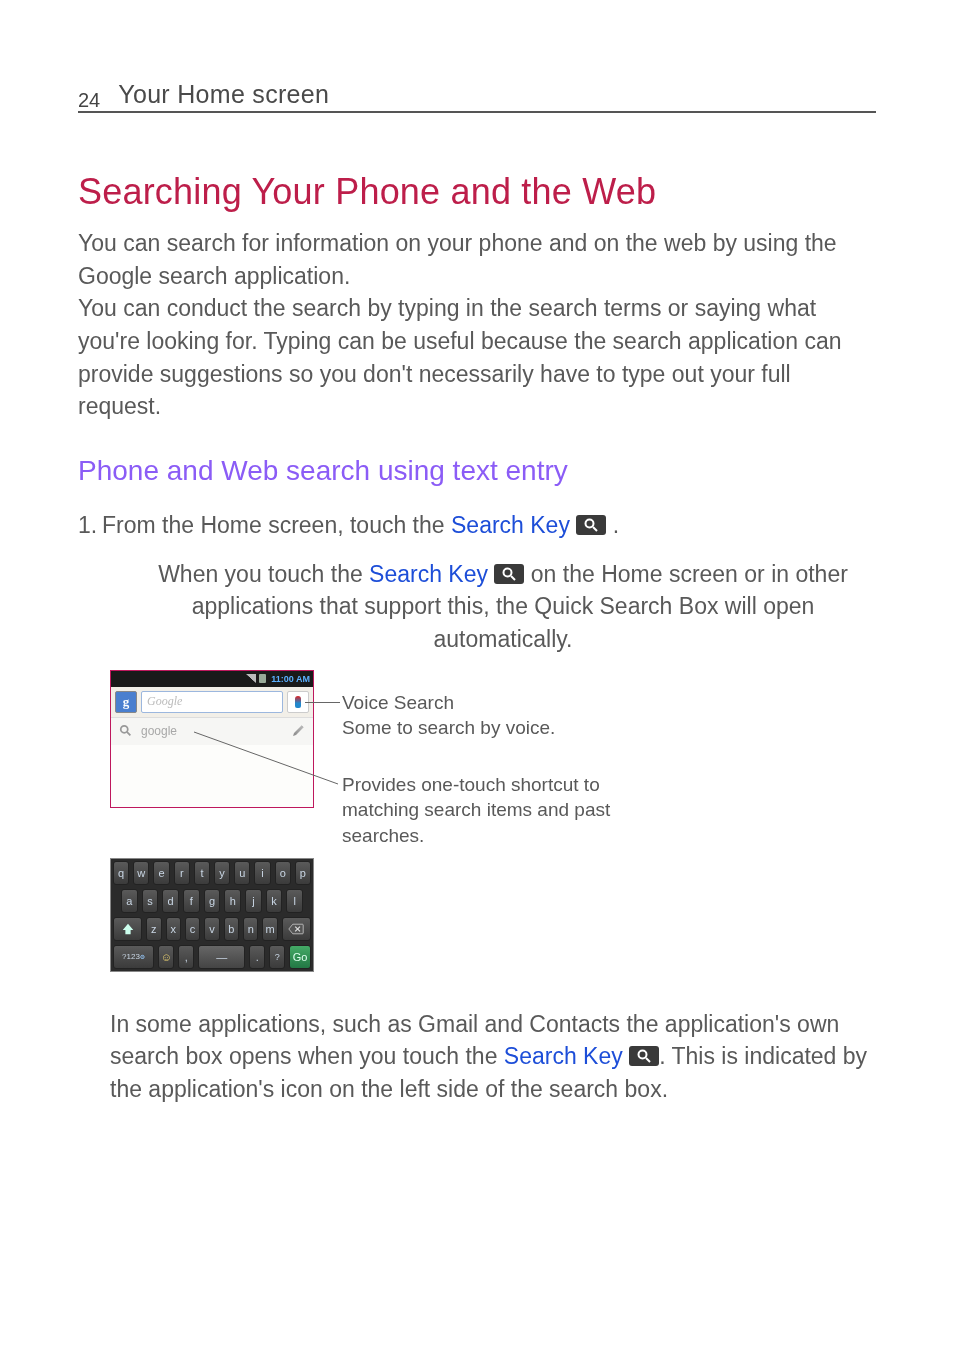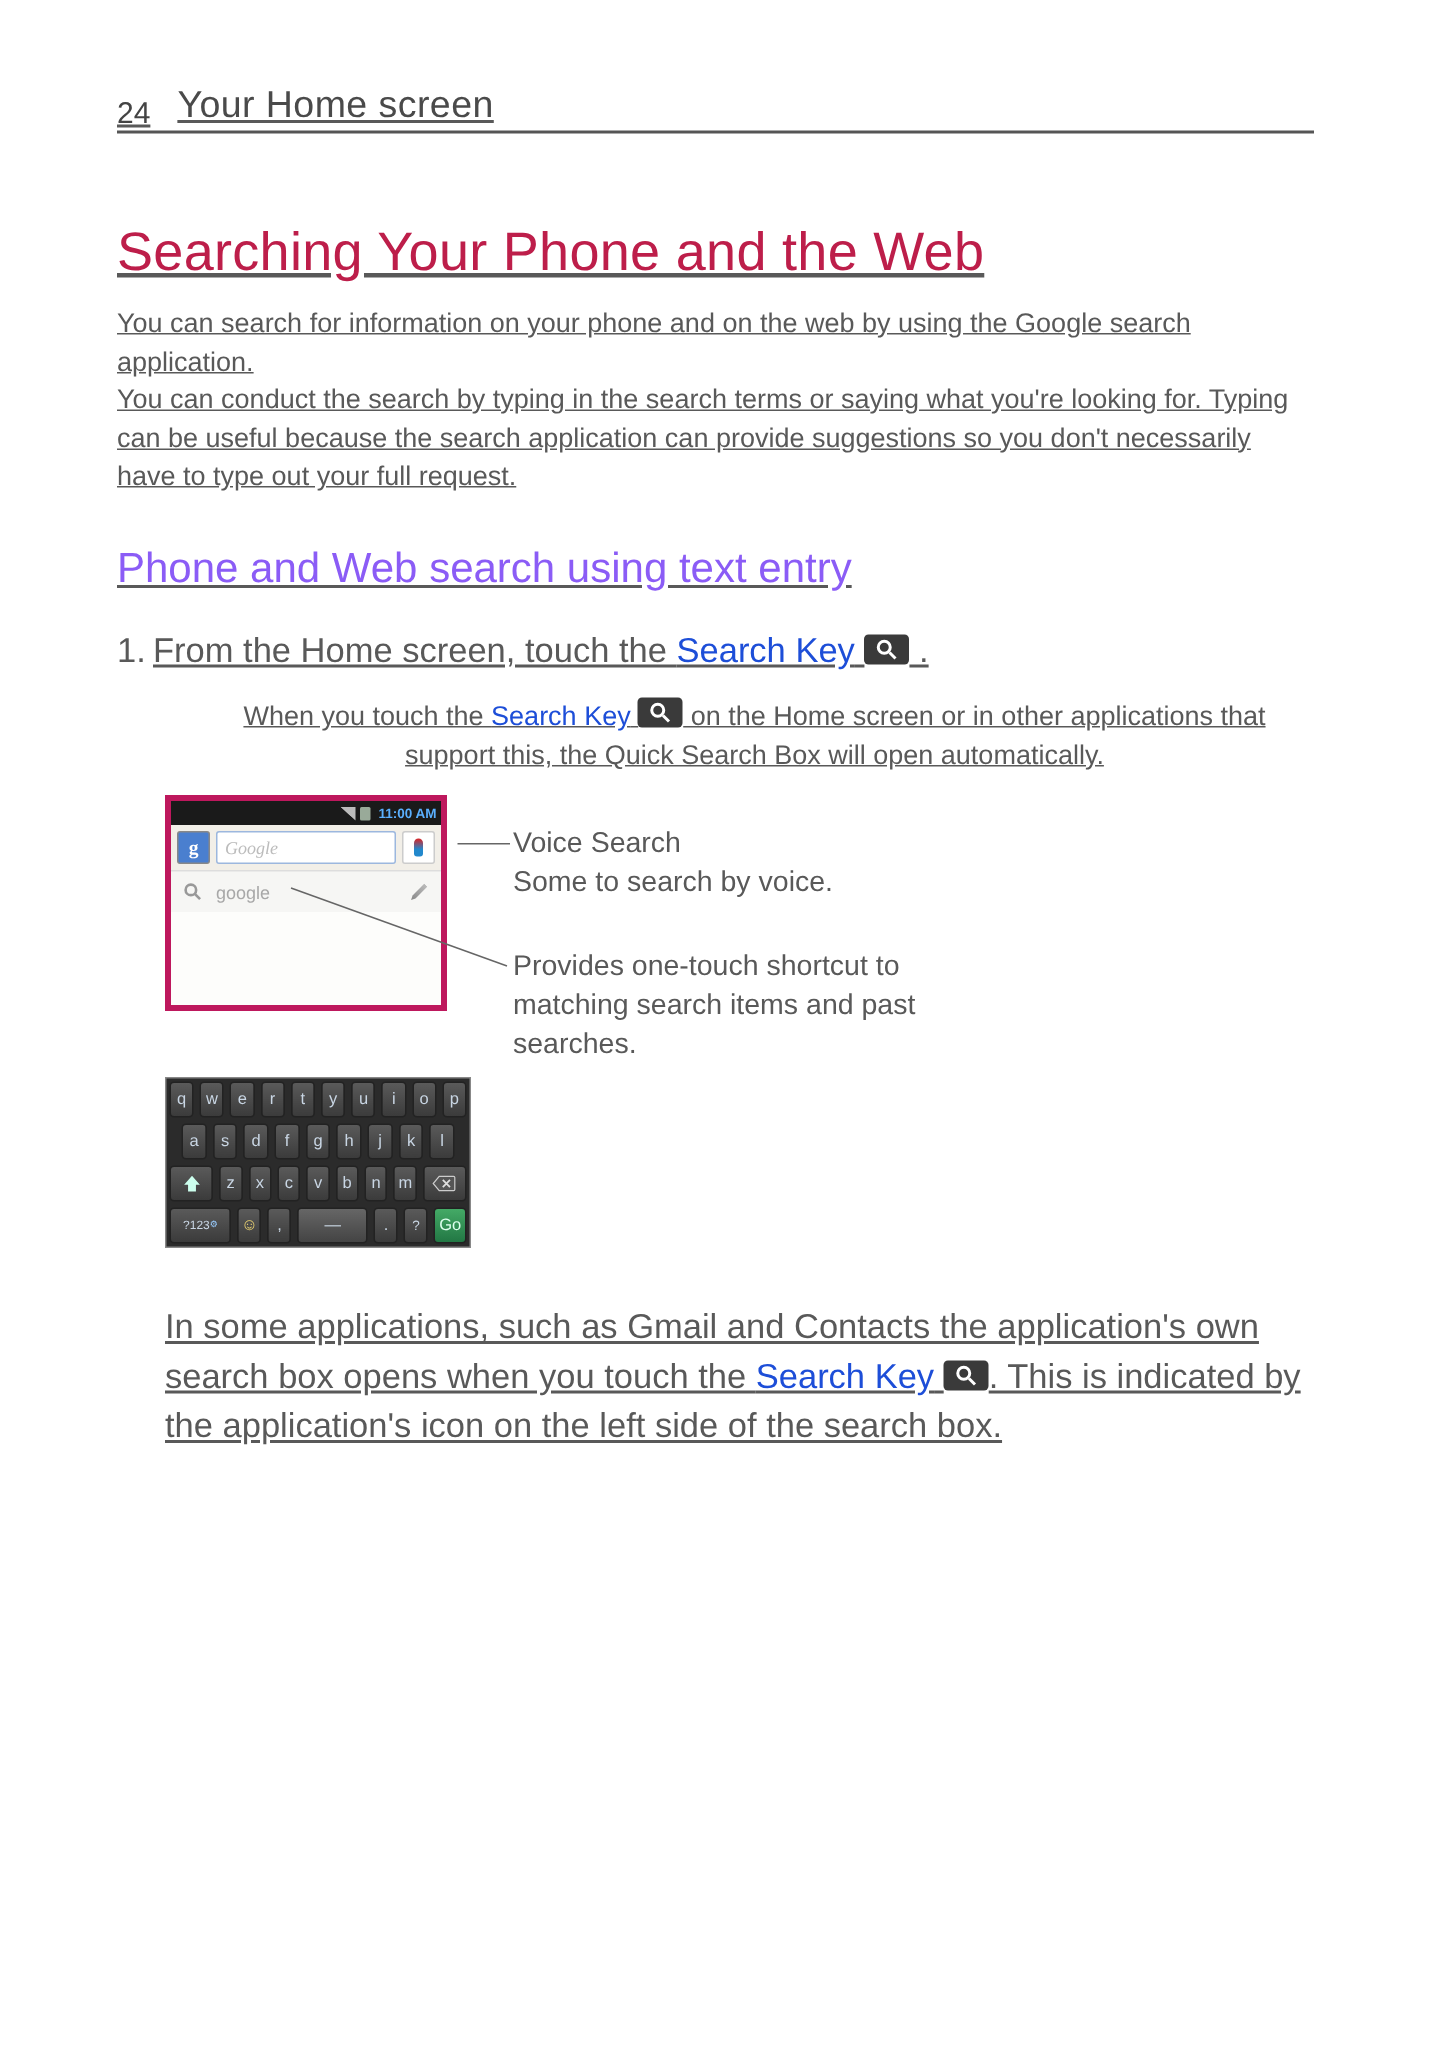--- a/index.html
+++ b/index.html
@@ -6,22 +6,21 @@
   html, body { margin: 0; padding: 0; }
   body {
     width: 954px;
     height: 1372px;
     font-family: "Helvetica Neue", Arial, sans-serif;
     color: #595959;
     position: relative;
     background: #fff;
   }
   .page {
-    padding: 56px 78px 0 78px;
-    text-decoration: underline;
+    padding: 80px 78px 0 78px;
   }
   .header-row {
     display: flex;
     align-items: baseline;
     border-bottom: 2px solid #555;
     padding-bottom: 2px;
     margin-bottom: 58px;
   }
   .page-num {
     font-size: 20px;
@@ -38,21 +37,21 @@
     letter-spacing: 0.3px;
   }
   .h1 {
     font-size: 36px;
     font-weight: 500;
     color: #bd1e4a;
     margin: 0 0 14px 0;
     letter-spacing: 0.2px;
   }
   .body-text {
-    font-size: 18px;
+    font-size: 23px;
     font-weight: 300;
     line-height: 1.42;
     color: #595959;
     margin: 0 0 0 0;
   }
   .h2 {
     font-size: 28px;
     font-weight: 400;
     color: #8b5cf6;
     margin: 32px 0 22px 0;
@@ -90,22 +89,22 @@
 
   
   .figure-area {
     margin: 14px 0 18px 32px;
     position: relative;
     height: 320px;
   }
   .phone {
     position: absolute;
     left: 0; top: 0;
-    width: 188px;
-    border: 4px solid #be185d;
+    width: 204px;
+    border: 1px solid #be185d;
   }
   .status-bar {
     height: 16px;
     background: #1a1a1a;
     display: flex;
     justify-content: flex-end;
     align-items: center;
     padding: 0 3px;
     gap: 3px;
   }

